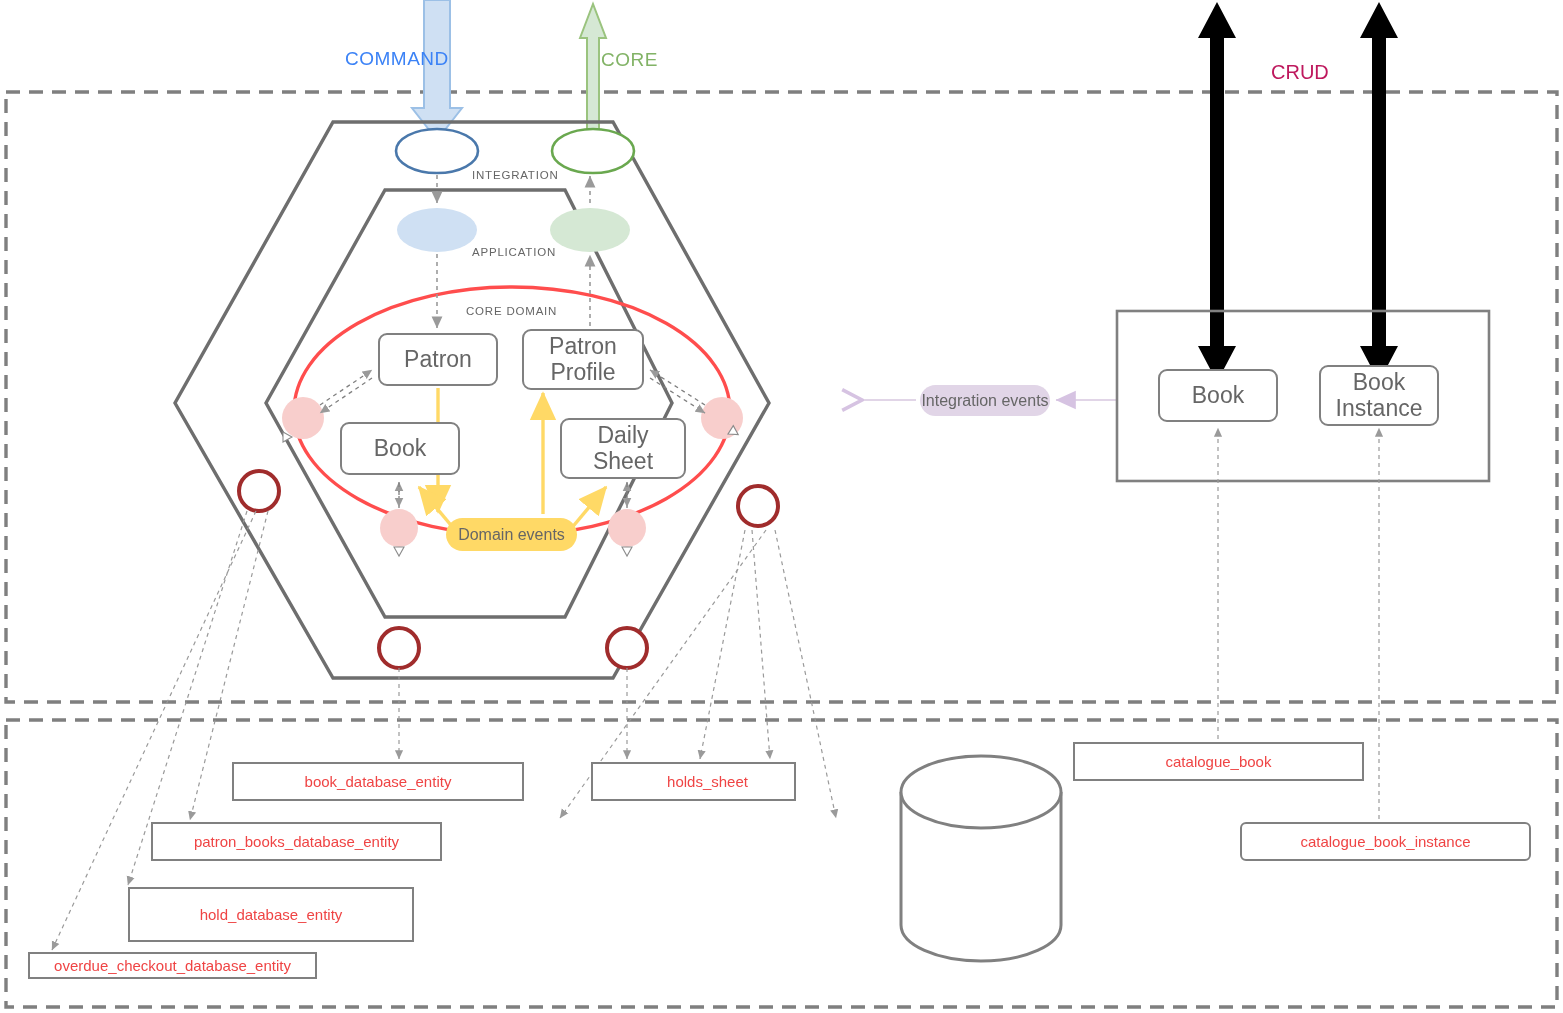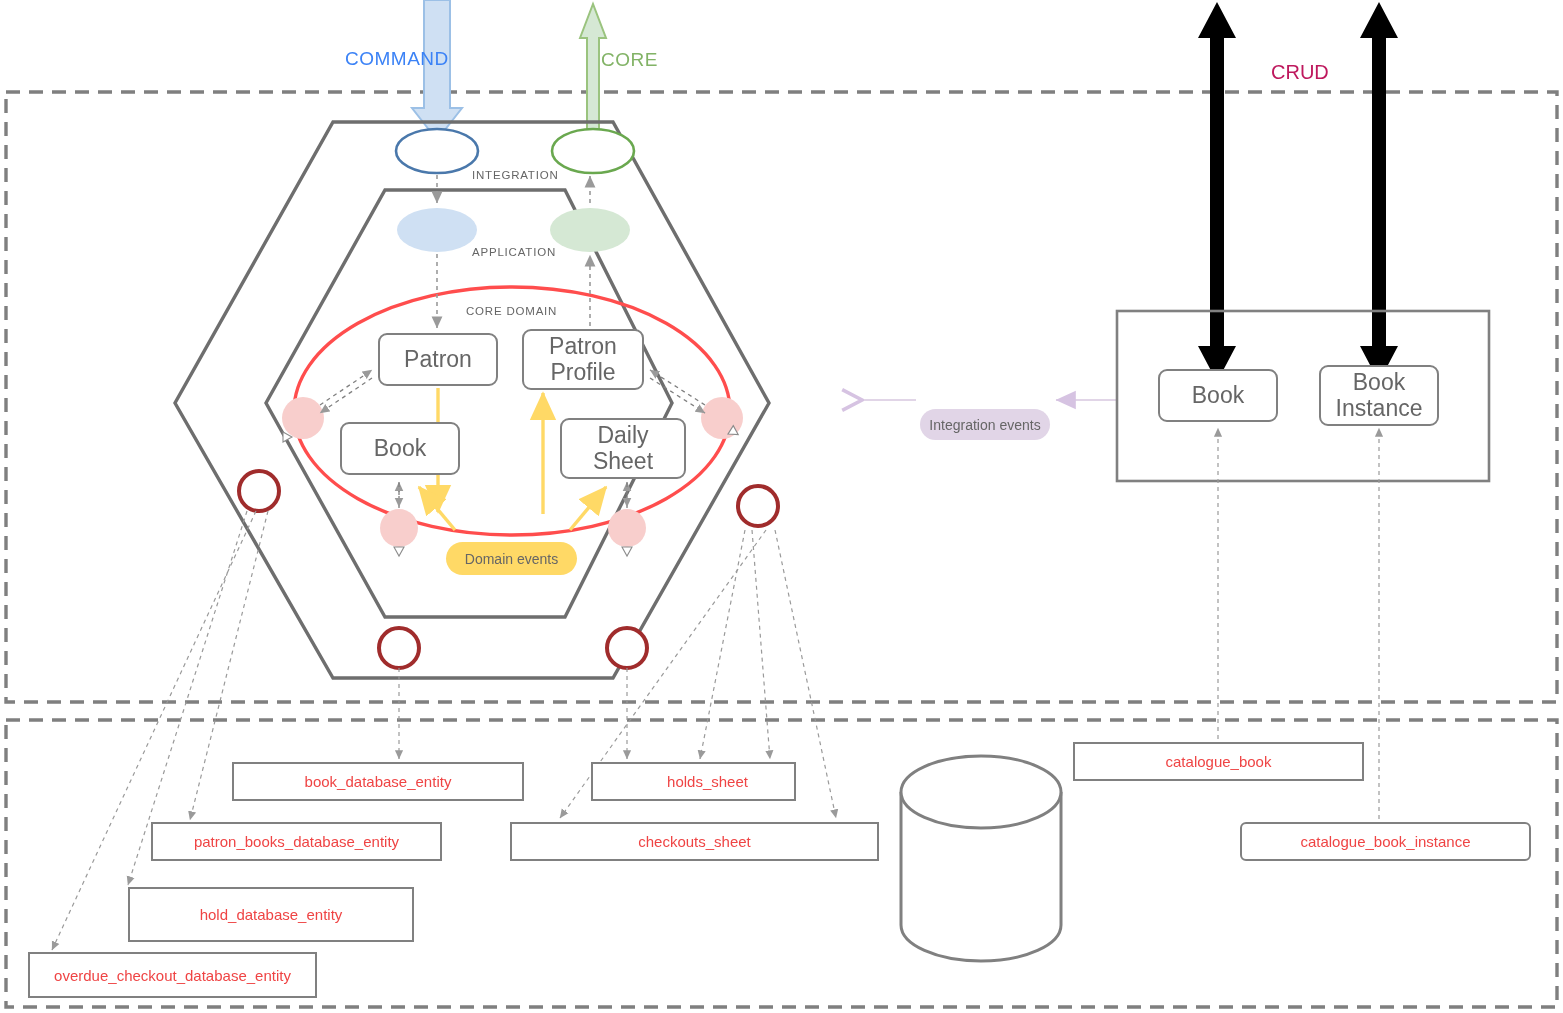--- a/index.html
+++ b/index.html
@@ -31,35 +31,35 @@
   .e-patron{left:378px;top:333px;width:120px;height:53px;}
   .e-patron-profile{left:522px;top:329px;width:122px;height:61px;}
   .e-book{left:340px;top:422px;width:120px;height:53px;}
   .e-daily-sheet{left:560px;top:418px;width:126px;height:61px;}
   .e-book-r{left:1158px;top:369px;width:120px;height:53px;}
   .e-book-instance-r{left:1319px;top:365px;width:120px;height:61px;}
 
   .pill{
     position:absolute;box-sizing:border-box;
     display:flex;align-items:center;justify-content:center;text-align:center;
-    border-radius:999px;font-size:14px;color:#666666;margin-top:24px;
+    border-radius:999px;font-size:16px;color:#666666;
   }
   .p-domain{left:446px;top:518px;width:131px;height:33px;background:#ffd966;}
   .p-integration{left:920px;top:385px;width:130px;height:31px;background:#e1d5e7;}
 
   .dbbox{
     position:absolute;box-sizing:border-box;
     border:2.2px solid #808080;background:#ffffff;
     display:flex;align-items:center;justify-content:center;text-align:center;
     font-size:15px;color:#ef4444;
   }
   .db-book{left:232px;top:762px;width:292px;height:39px;}
   .db-patron-books{left:151px;top:822px;width:291px;height:39px;}
   .db-hold{left:111px;top:887px;width:286px;height:55px;margin-left:17px;}
-  .db-overdue{left:28px;top:952px;width:289px;height:46px;}
+  .db-overdue{left:28px;top:952px;width:289px;height:27px;}
   .db-holds-sheet{left:591px;top:762px;width:205px;height:39px;padding-left:28px;}
   .db-checkouts-sheet{left:510px;top:822px;width:369px;height:39px;}
   .db-catalogue-book{left:1073px;top:742px;width:291px;height:39px;}
   .db-catalogue-book-instance{left:1240px;top:822px;width:291px;height:39px;border-radius:6px;}
 </style>
 </head>
 <body>
 
 <div id="stage">
 
@@ -249,17 +249,16 @@
 Instance</div>
 
   <div class="pill p-domain">Domain events</div>
   <div class="pill p-integration">Integration events</div>
 
   <div class="dbbox db-patron-books">patron_books_database_entity</div>
   <div class="dbbox db-book">book_database_entity</div>
   <div class="dbbox db-hold">hold_database_entity</div>
   <div class="dbbox db-overdue">overdue_checkout_database_entity</div>
   <div class="dbbox db-holds-sheet">holds_sheet</div>
-  <div class="dbbox db-checkouts-sheet">checkouts_sheet</div>
   <div class="dbbox db-catalogue-book">catalogue_book</div>
   <div class="dbbox db-catalogue-book-instance">catalogue_book_instance</div>
 
 </div>
 
 </body></html>

